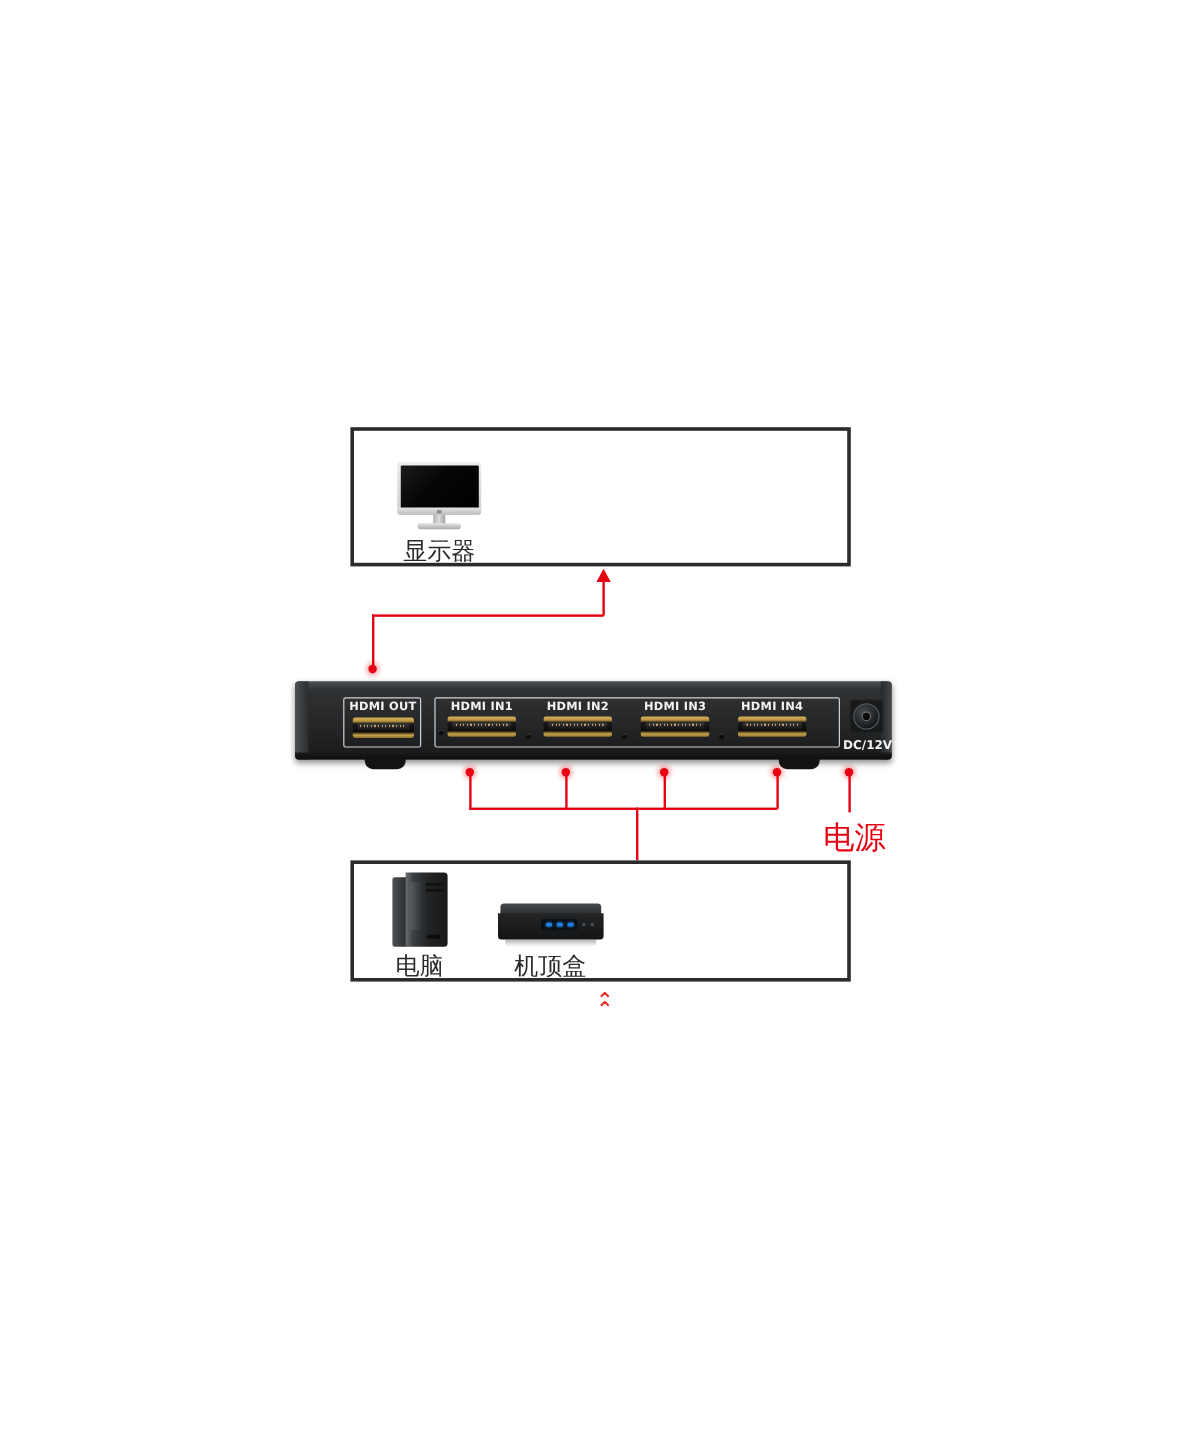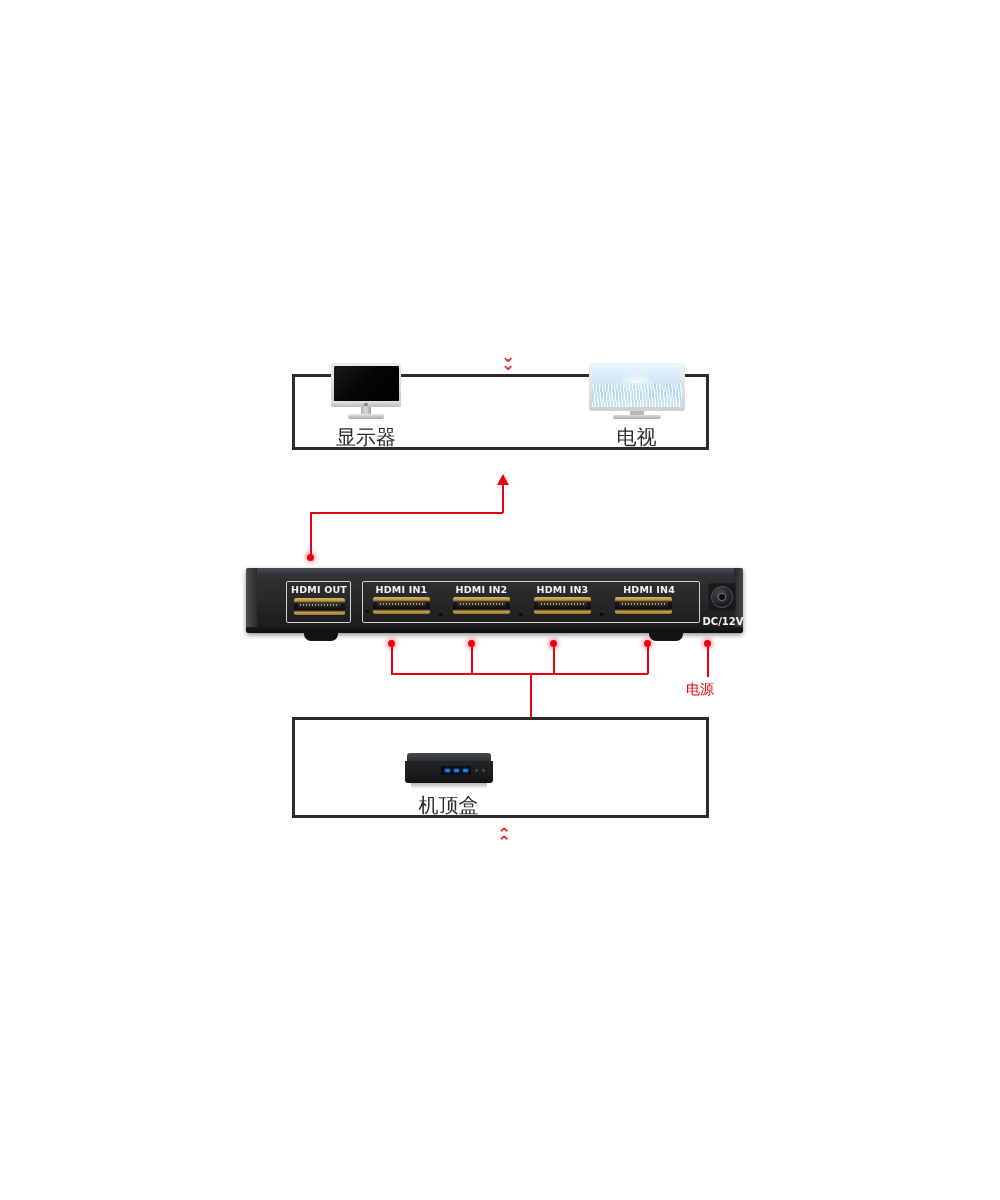--- a/index.html
+++ b/index.html
@@ -19,21 +19,21 @@
   .chev span{display:block;}
 
   
   .wire{position:absolute;background:#e60012;}
   .wire-h{height:1.5px;}
   .wire-v{width:1.5px;}
   .dot{position:absolute;width:7px;height:7px;border-radius:50%;background:#e60012;
        box-shadow:0 0 4px 2px rgba(230,0,18,.35);}
   .arrowup{position:absolute;width:0;height:0;border-left:6px solid transparent;
            border-right:6px solid transparent;border-bottom:11px solid #e60012;}
-  .powerlabel{position:absolute;color:#e60012;font-size:14px;white-space:nowrap;}
+  .powerlabel{position:absolute;color:#e60012;font-size:26px;white-space:nowrap;}
 
   
   .chassis{position:absolute;border-radius:3px;
     background:linear-gradient(180deg,#3c3f41 0%,#303234 10%,#242628 55%,#1b1d1f 88%,#121314 100%);
     box-shadow:0 2px 5px rgba(0,0,0,.45);}
   .chassis-top{position:absolute;left:0;top:0;width:100%;height:7px;
     background:linear-gradient(180deg,#4a4d4f,#303335);border-radius:3px 3px 0 0;}
   .chassis-bot{position:absolute;left:0;bottom:0;width:100%;height:6px;
     background:linear-gradient(180deg,#191b1c,#0c0d0e);border-radius:0 0 3px 3px;}
   .chassis-lcap{position:absolute;left:0;top:0;width:11px;height:100%;
@@ -169,51 +169,37 @@
 </head>
 <body>
 
 <div class="stage">
 
   <div class="chev" style="left:493px;top:348px;width:30px;text-align:center;font-size:17px;">
     <span style="margin-bottom:-9px;">⌄</span>
     <span>⌄</span>
   </div>
 
-  <div class="devbox" style="left:292px;top:374px;width:417px;height:76px;">
+  <div class="devbox" style="left:292px;top:356px;width:417px;height:116px;">
 
     <div class="devcell" style="left:4px;width:134px;padding-bottom:6px;">
       <div class="devart" style="height:62px;">
         <div class="mon">
           <div class="mon-bezel"></div>
           <div class="mon-screen"></div>
           <div class="mon-chin"></div>
           <div class="mon-logo"></div>
           <div class="mon-neck"></div>
           <div class="mon-base"></div>
         </div>
       </div>
       <div class="devlabel">显示器</div>
     </div>
 
 
-    <div class="devcell" style="left:272px;width:139px;padding-bottom:6px;">
-      <div class="devart" style="height:62px;">
-        <div class="tv">
-          <div class="tv-bezel"></div>
-          <div class="tv-screen">
-            <div class="tv-glow"></div>
-            <div class="tv-ice"></div>
-          </div>
-          <div class="tv-neck"></div>
-          <div class="tv-base"></div>
-        </div>
-      </div>
-      <div class="devlabel">电视</div>
-    </div>
   </div>
 
   <div class="dot" style="left:307px;top:554px;"></div>
   <div class="wire wire-v" style="left:310px;top:512px;height:46px;"></div>
   <div class="wire wire-h" style="left:310px;top:512px;width:193px;"></div>
   <div class="wire wire-v" style="left:502px;top:484px;height:29px;"></div>
   <div class="arrowup" style="left:497px;top:474px;"></div>
 
   <div class="chassis" style="left:246px;top:568px;width:497px;height:65px;">
 
@@ -247,21 +233,21 @@
     <div class="hdmi" style="left:288px;top:29px;width:57px;height:17px;">
       <div class="hdmi-inner"></div>
       <div class="hdmi-pins"></div>
     </div>
     <div class="portlabel" style="left:285px;top:16px;width:63px;text-align:center;">HDMI IN3</div>
 
     <div class="hdmi" style="left:369px;top:29px;width:57px;height:17px;">
       <div class="hdmi-inner"></div>
       <div class="hdmi-pins"></div>
     </div>
-    <div class="portlabel" style="left:366px;top:16px;width:63px;text-align:right;">HDMI IN4</div>
+    <div class="portlabel" style="left:366px;top:16px;width:63px;text-align:center;">HDMI IN4</div>
 
     <div class="screwhole" style="left:119px;top:40px;"></div>
     <div class="screwhole" style="left:192px;top:43px;"></div>
     <div class="screwhole" style="left:272px;top:43px;"></div>
     <div class="screwhole" style="left:353px;top:43px;"></div>
 
     <div class="dcjack" style="left:462px;top:15px;width:28px;height:28px;">
       <div class="dcjack-ring">
         <div class="dcjack-pin"></div>
       </div>
@@ -283,22 +269,35 @@
   <div class="wire wire-v" style="left:647px;top:644px;height:30px;"></div>
   <div class="wire wire-h" style="left:391px;top:673px;width:257px;"></div>
   <div class="wire wire-v" style="left:530px;top:673px;height:45px;"></div>
 
   <div class="dot" style="left:704px;top:640px;"></div>
   <div class="wire wire-v" style="left:707px;top:644px;height:33px;"></div>
   <div class="powerlabel" style="left:686px;top:681px;">电源</div>
 
   <div class="devbox" style="left:292px;top:717px;width:417px;height:101px;">
 
-
-    <div class="devcell" style="left:103px;width:101px;padding-bottom:4px;">
+    <div class="devcell" style="left:4px;width:101px;padding-bottom:4px;">
+      <div class="devart" style="height:68px;">
+        <div class="pc">
+          <div class="pc-side"></div>
+          <div class="pc-front"></div>
+          <div class="pc-panel"></div>
+          <div class="pc-slot"></div>
+          <div class="pc-slot2"></div>
+          <div class="pc-led"></div>
+        </div>
+      </div>
+      <div class="devlabel">电脑</div>
+    </div>
+
+    <div class="devcell" style="left:113px;width:101px;padding-bottom:4px;">
       <div class="devart" style="height:68px;">
         <div class="stb">
           <div class="stb-top"></div>
           <div class="stb-body"></div>
           <div class="stb-disp"></div>
           <div class="stb-led" style="left:40px;"></div>
           <div class="stb-led" style="left:49px;"></div>
           <div class="stb-led" style="left:58px;"></div>
           <div class="stb-knob" style="left:70px;"></div>
           <div class="stb-knob" style="left:77px;"></div>

